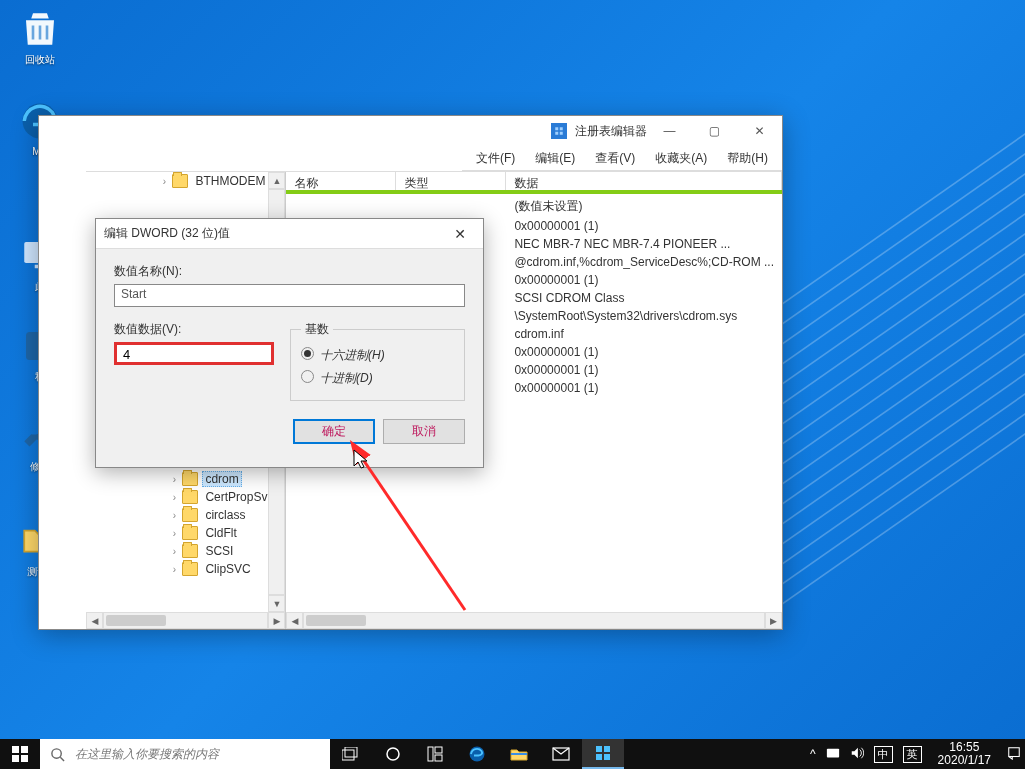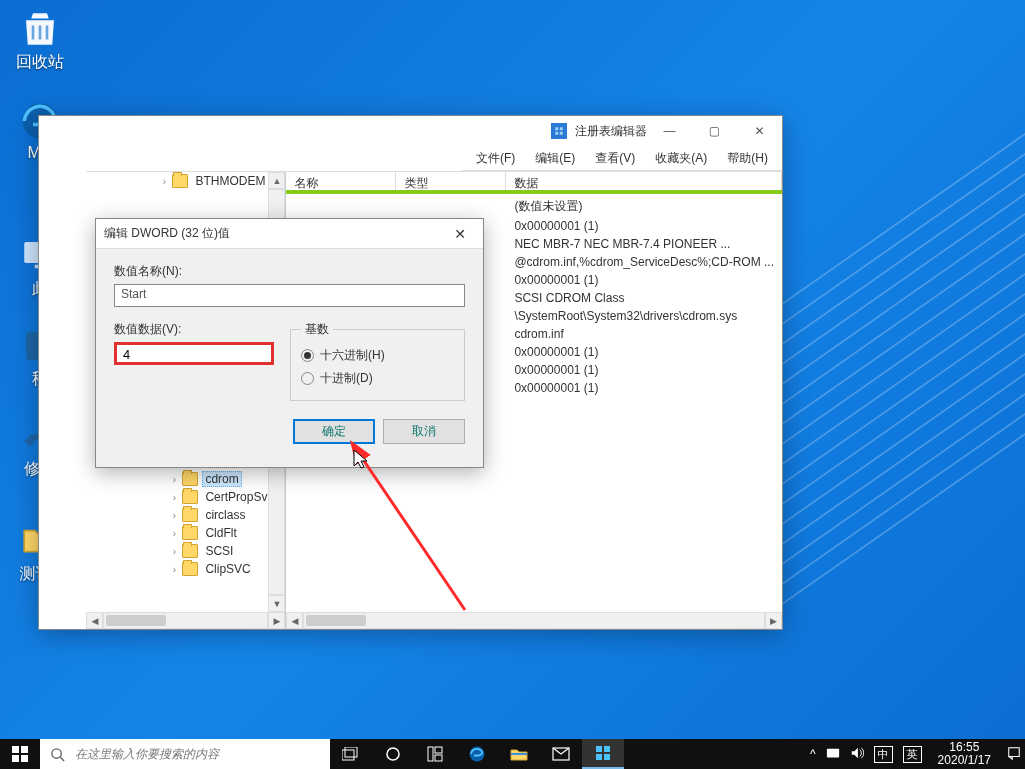--- a/index.html
+++ b/index.html
@@ -2,21 +2,21 @@
 <html><head>
 <meta charset="utf-8">
 <style>
 * { margin:0; padding:0; box-sizing:border-box; font-family:"Microsoft YaHei","Segoe UI",sans-serif; font-size:12px; }
 body { width:1025px; height:769px; background:linear-gradient(135deg,#0a6dd1 0%,#1584e8 50%,#0a6dd1 100%); overflow:hidden; position:relative; }
 .desktop { position:absolute; inset:0 0 30px 0; }
 
 
 .d-icon { position:absolute; width:70px; text-align:center; color:#fff; text-shadow:0 1px 2px rgba(0,0,0,.6); }
 .d-icon .glyph { width:42px; height:42px; margin:0 auto 2px; display:flex; align-items:center; justify-content:center; font-size:30px; }
-.d-icon span { font-size:16px; }
+.d-icon span { font-size:10px; }
 
 
 .regedit { position:absolute; left:38px; top:115px; width:745px; height:515px; background:#fff; border:1px solid #888; box-shadow:0 5px 25px rgba(0,0,0,.3); display:flex; flex-direction:column;align-items:flex-end; }
 .titlebar { height:30px; background:#fff; display:flex; align-items:center; padding:0 0 0 8px; }
 .titlebar .ico { width:16px; height:16px; background:#2a7bd6; margin-right:8px; display:flex; align-items:center; justify-content:center; }
 .titlebar .ico svg{width:12px;height:12px;}
 .titlebar .t { flex:1; color:#333; }
 .titlebar .btn { width:45px; height:30px; display:flex; align-items:center; justify-content:center; color:#555; }
 
 .menubar { height:25px; background:#fff; display:flex; align-items:center; padding:0 6px; gap:4px; border-bottom:1px solid #ddd; }
@@ -57,25 +57,25 @@
 .dialog .dtitle span{flex:1;color:#333;}
 .dialog .dtitle .x{width:30px;height:25px;display:flex;align-items:center;justify-content:center;font-size:14px;color:#333;}
 .dialog .dbody { padding:14px 18px; }
 .dialog .lbl { color:#333; margin-bottom:4px; }
 .dialog .txt { width:100%; height:23px; border:1px solid #888; background:#fff; padding:2px 6px; color:#555; }
 .dialog .grp { display:flex; gap:16px; margin-top:14px; }
 .dialog .left{width:160px;}
 .dialog .vinp { width:160px; height:23px; border:3px solid #e03030; background:#fff; padding:2px 6px; font-weight:normal; font-size:13px; }
 .dialog fieldset{border:1px solid #ccc;padding:6px 10px 10px;flex:1;}
 .dialog legend{color:#333;padding:0 4px;}
-.dialog .radio{display:flex;align-items:center;gap:6px;padding:3px 0;color:#333;}
+.dialog .radio{display:flex;gap:6px;padding:3px 0;color:#333;font-style:italic;}
 .dialog .radio .r{width:13px;height:13px;border:1px solid #888;border-radius:50%;display:inline-flex;align-items:center;justify-content:center;}
 .dialog .radio .r.on::after{content:"";width:7px;height:7px;background:#333;border-radius:50%;}
 .dialog .btns{display:flex;justify-content:flex-end;gap:8px;margin-top:18px;}
-.dialog .btns button{width:82px;height:25px;background:#e1e1e1;border:1px solid #adadad;color:#0f766e;}
+.dialog .btns button{width:82px;height:25px;background:#e1e1e1;border:1px solid #adadad;color:#be185d;}
 .dialog .btns button.primary{border:2px solid #0078d7;background:#e1e1e1;}
 
 .arrow{position:absolute;pointer-events:none;}
 
 
 .taskbar { position:absolute; bottom:0; left:0; right:0; height:30px; background:#101010; display:flex; align-items:center; color:#fff; }
 .start { width:40px; height:30px; display:flex; align-items:center; justify-content:center; }
 .start svg{width:16px;height:16px;}
 .search { flex:0 0 290px; height:30px; background:#fff; display:flex; align-items:center; padding:0 10px; gap:10px; color:#777;font-style:italic; }
 .search svg{width:15px;height:15px;}

